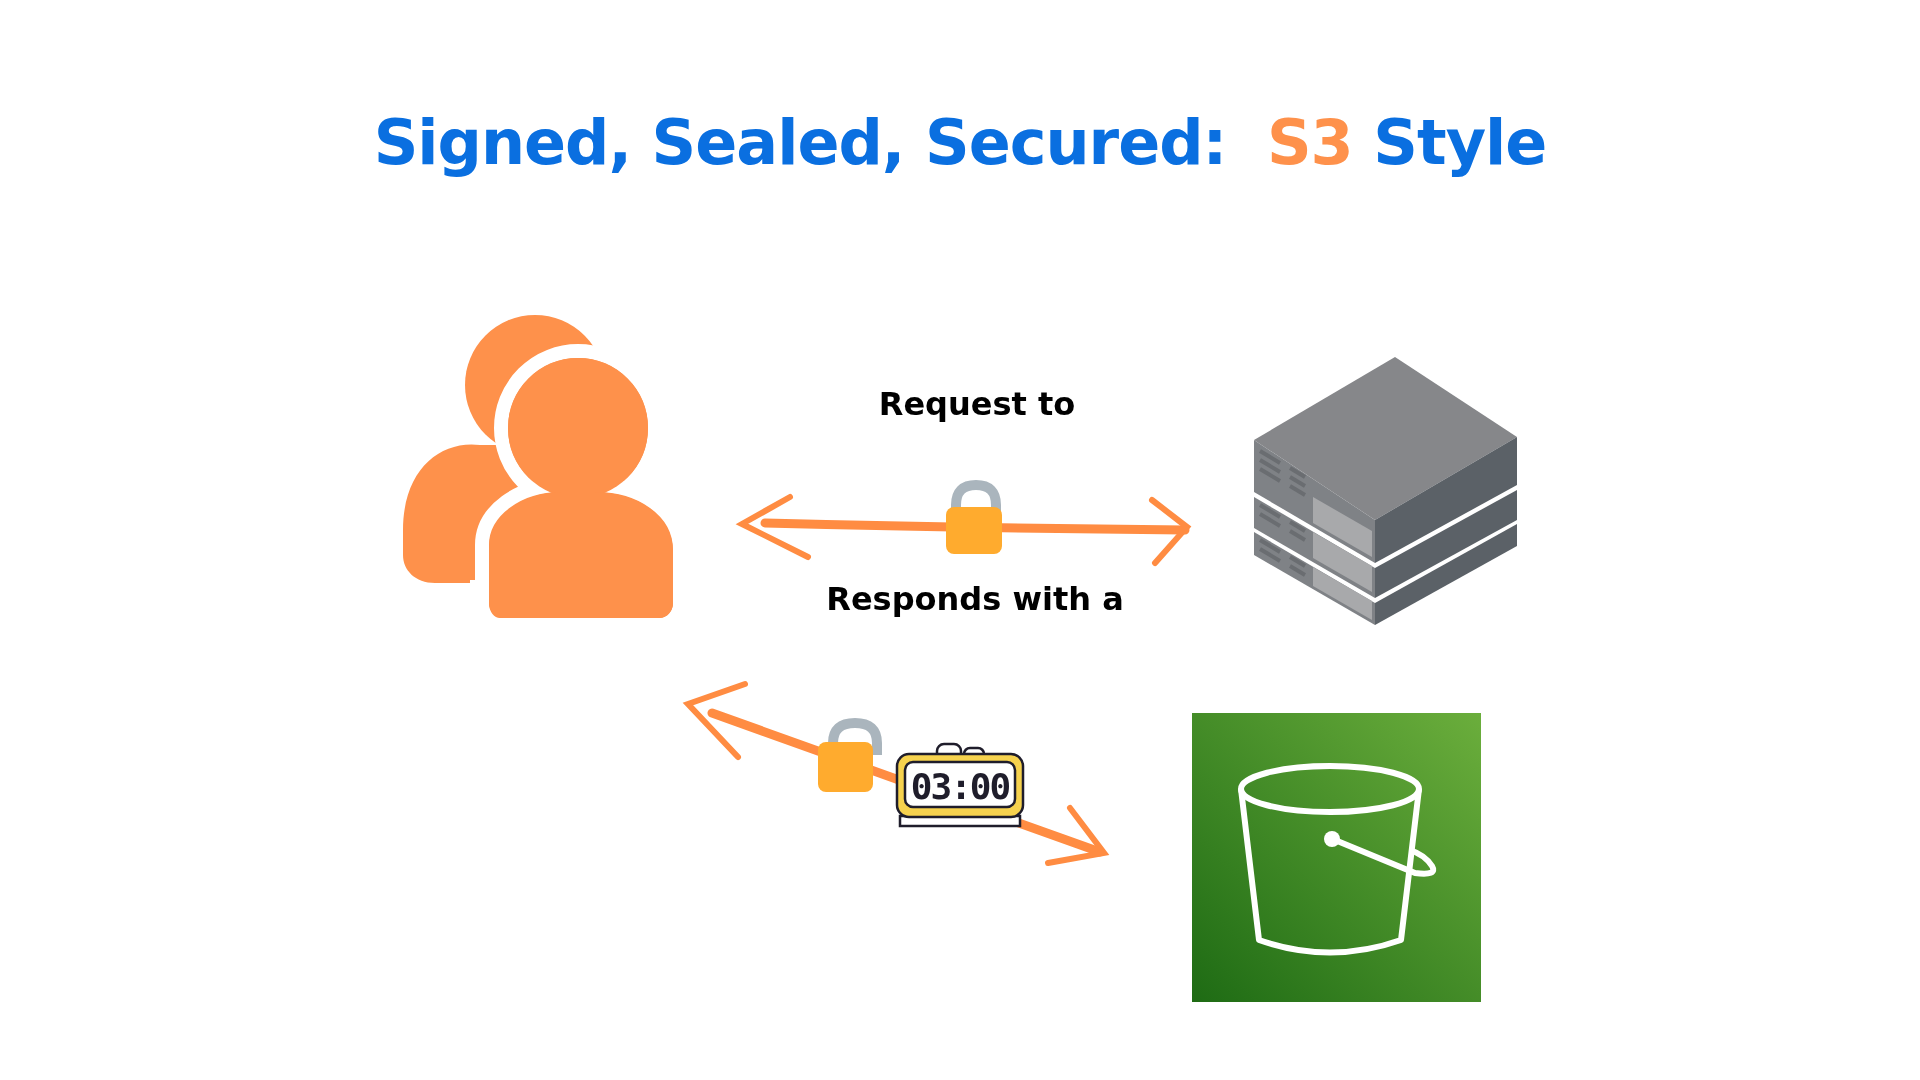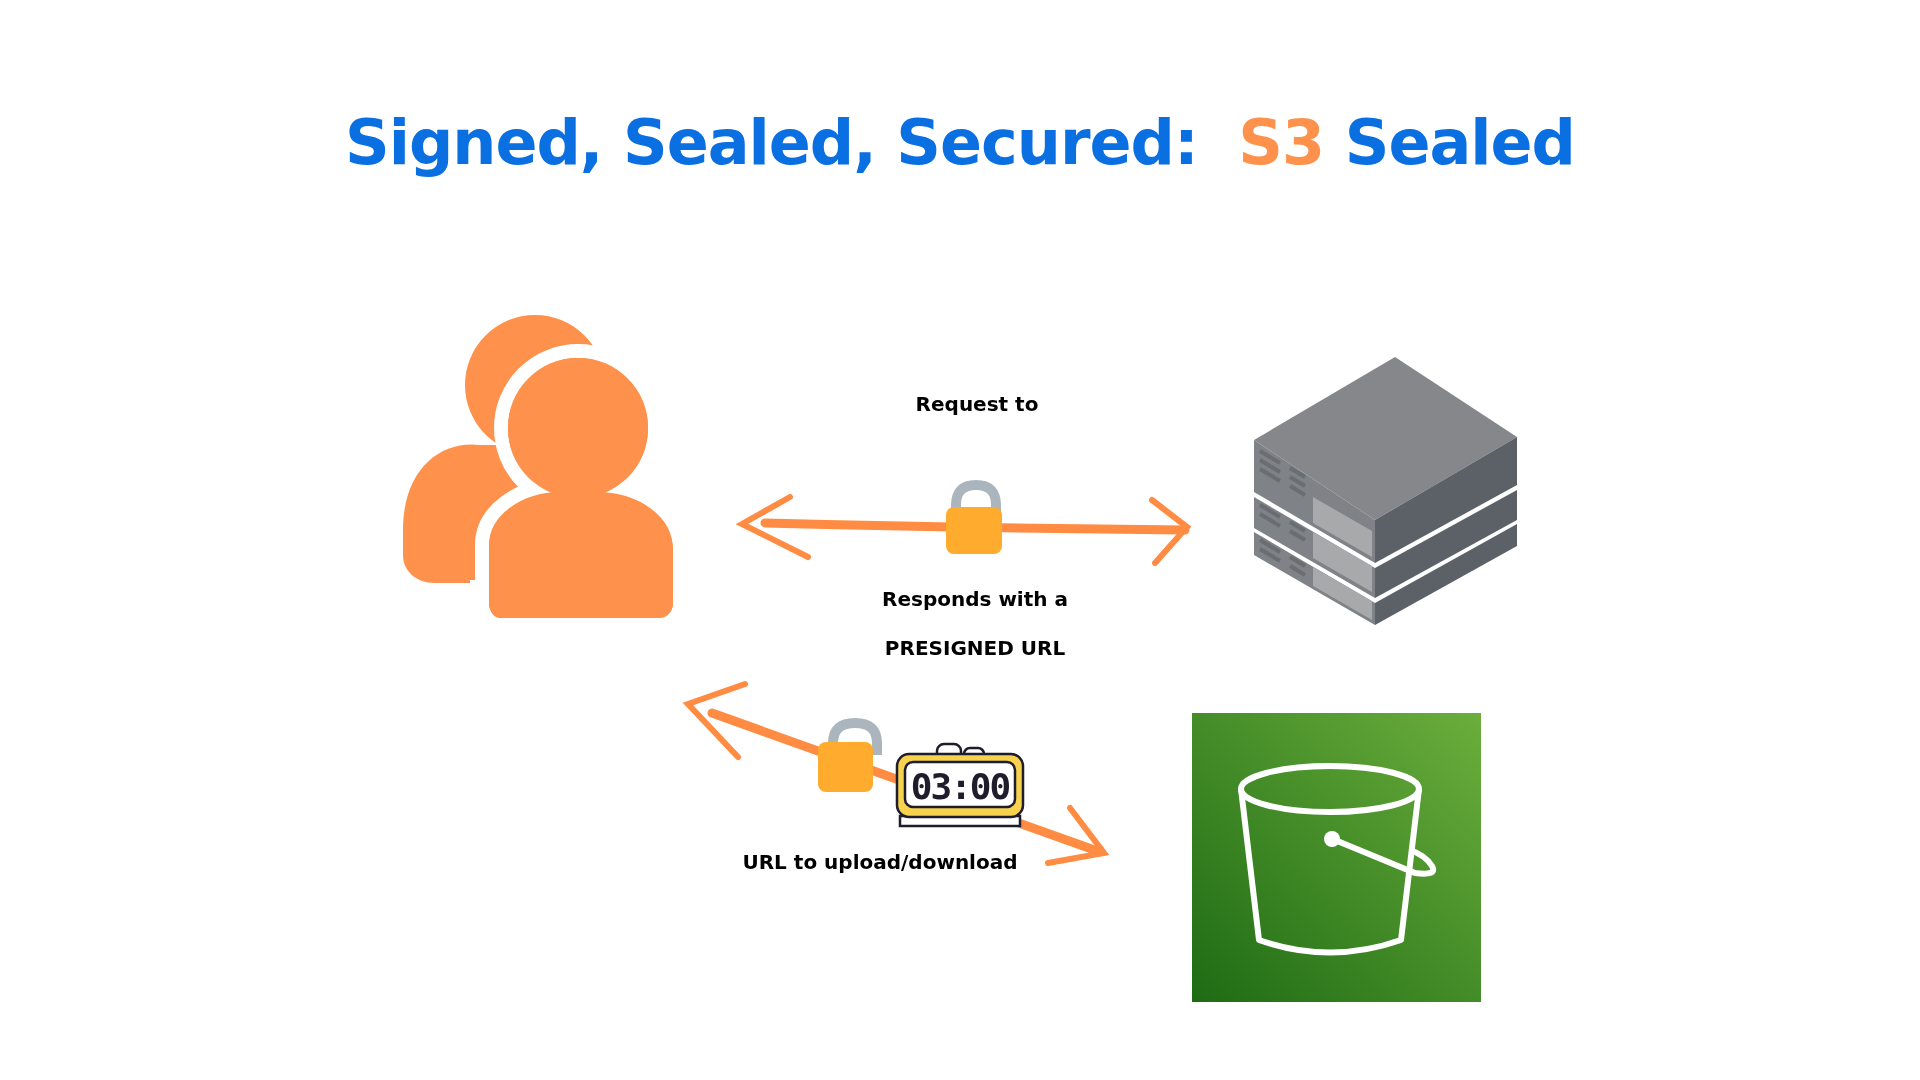--- a/index.html
+++ b/index.html
@@ -5,32 +5,32 @@
     html, body { margin: 0; padding: 0; background: #ffffff; }
     body { width: 1920px; height: 1080px; position: relative; overflow: hidden; font-family: "Liberation Sans", "DejaVu Sans", sans-serif; }
     .title {
       position: absolute; left: 0; top: 106px; width: 1920px; text-align: center;
       font-family: "DejaVu Sans", sans-serif; font-weight: bold; font-size: 62px;
       color: #0a6fe0; letter-spacing: -1px; white-space: nowrap;
     }
     .title .accent { color: #fe914b; margin-left: 20px; }
     .label {
       position: absolute; text-align: center; font-family: "DejaVu Sans", sans-serif;
-      font-weight: bold; font-size: 20px; line-height: 49px; color: #000000; white-space: nowrap;
+      font-weight: bold; font-size: 32px; line-height: 49px; color: #000000; white-space: nowrap;
     }
     .label div { display: block; }
     #label-request { left: 777px; top: 380px; width: 400px; }
     #label-respond { left: 775px; top: 575px; width: 400px; }
     #label-use { left: 655px; top: 838px; width: 450px; }
     svg.layer { position: absolute; left: 0; top: 0; }
   </style>
 </head>
 <body>
 
-<div class="title"><span>Signed, Sealed, Secured: </span><span class="accent">S3</span><span> Sealed</span></div>
+<div class="title"><span>Signed, Sealed, Secured: </span><span class="accent">S3</span><span> Style</span></div>
 
 <svg class="layer" width="1920" height="1080" viewBox="0 0 1920 1080">
   <defs>
     <linearGradient id="bucketGrad" x1="0" y1="1" x2="1" y2="0">
       <stop offset="0" stop-color="#1e6b14"></stop>
       <stop offset="1" stop-color="#6bae3c"></stop>
     </linearGradient>
   </defs>
 
   <g fill="#fe914b">
@@ -126,18 +126,16 @@
     <circle cx="1332" cy="839" r="8" fill="#ffffff"></circle>
   </g>
 </svg>
 
 <div class="label" id="label-request">
   <div>Request to</div>
 </div>
 
 <div class="label" id="label-respond">
   <div>Responds with a</div>
-  <div>PRESIGNED URL</div>
 </div>
 
 <div class="label" id="label-use">
-  <div>URL to upload/download</div>
 </div>
 
 </body></html>

